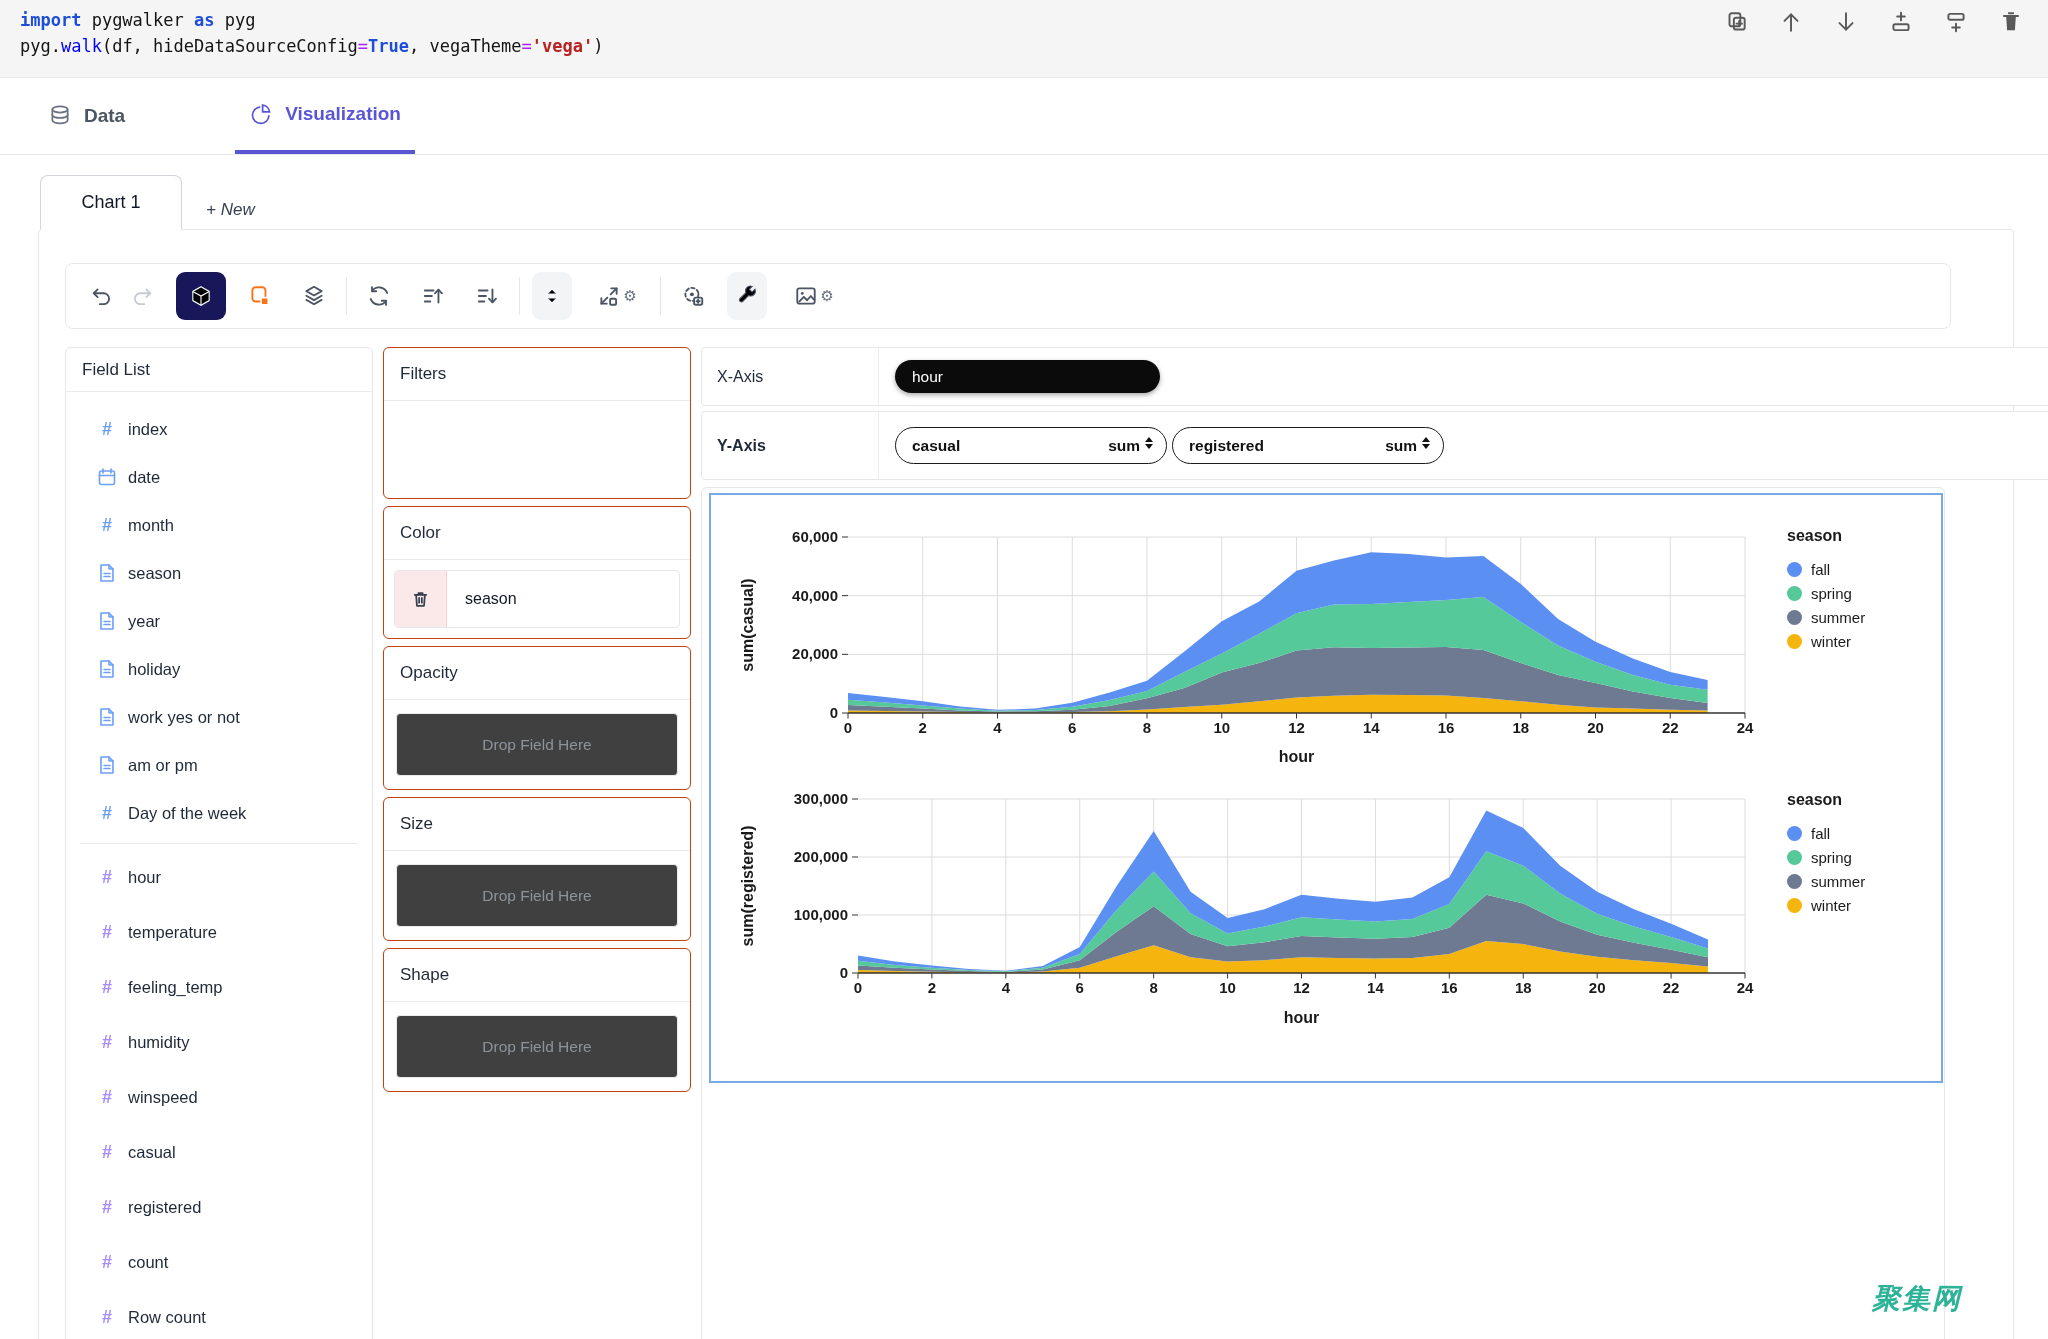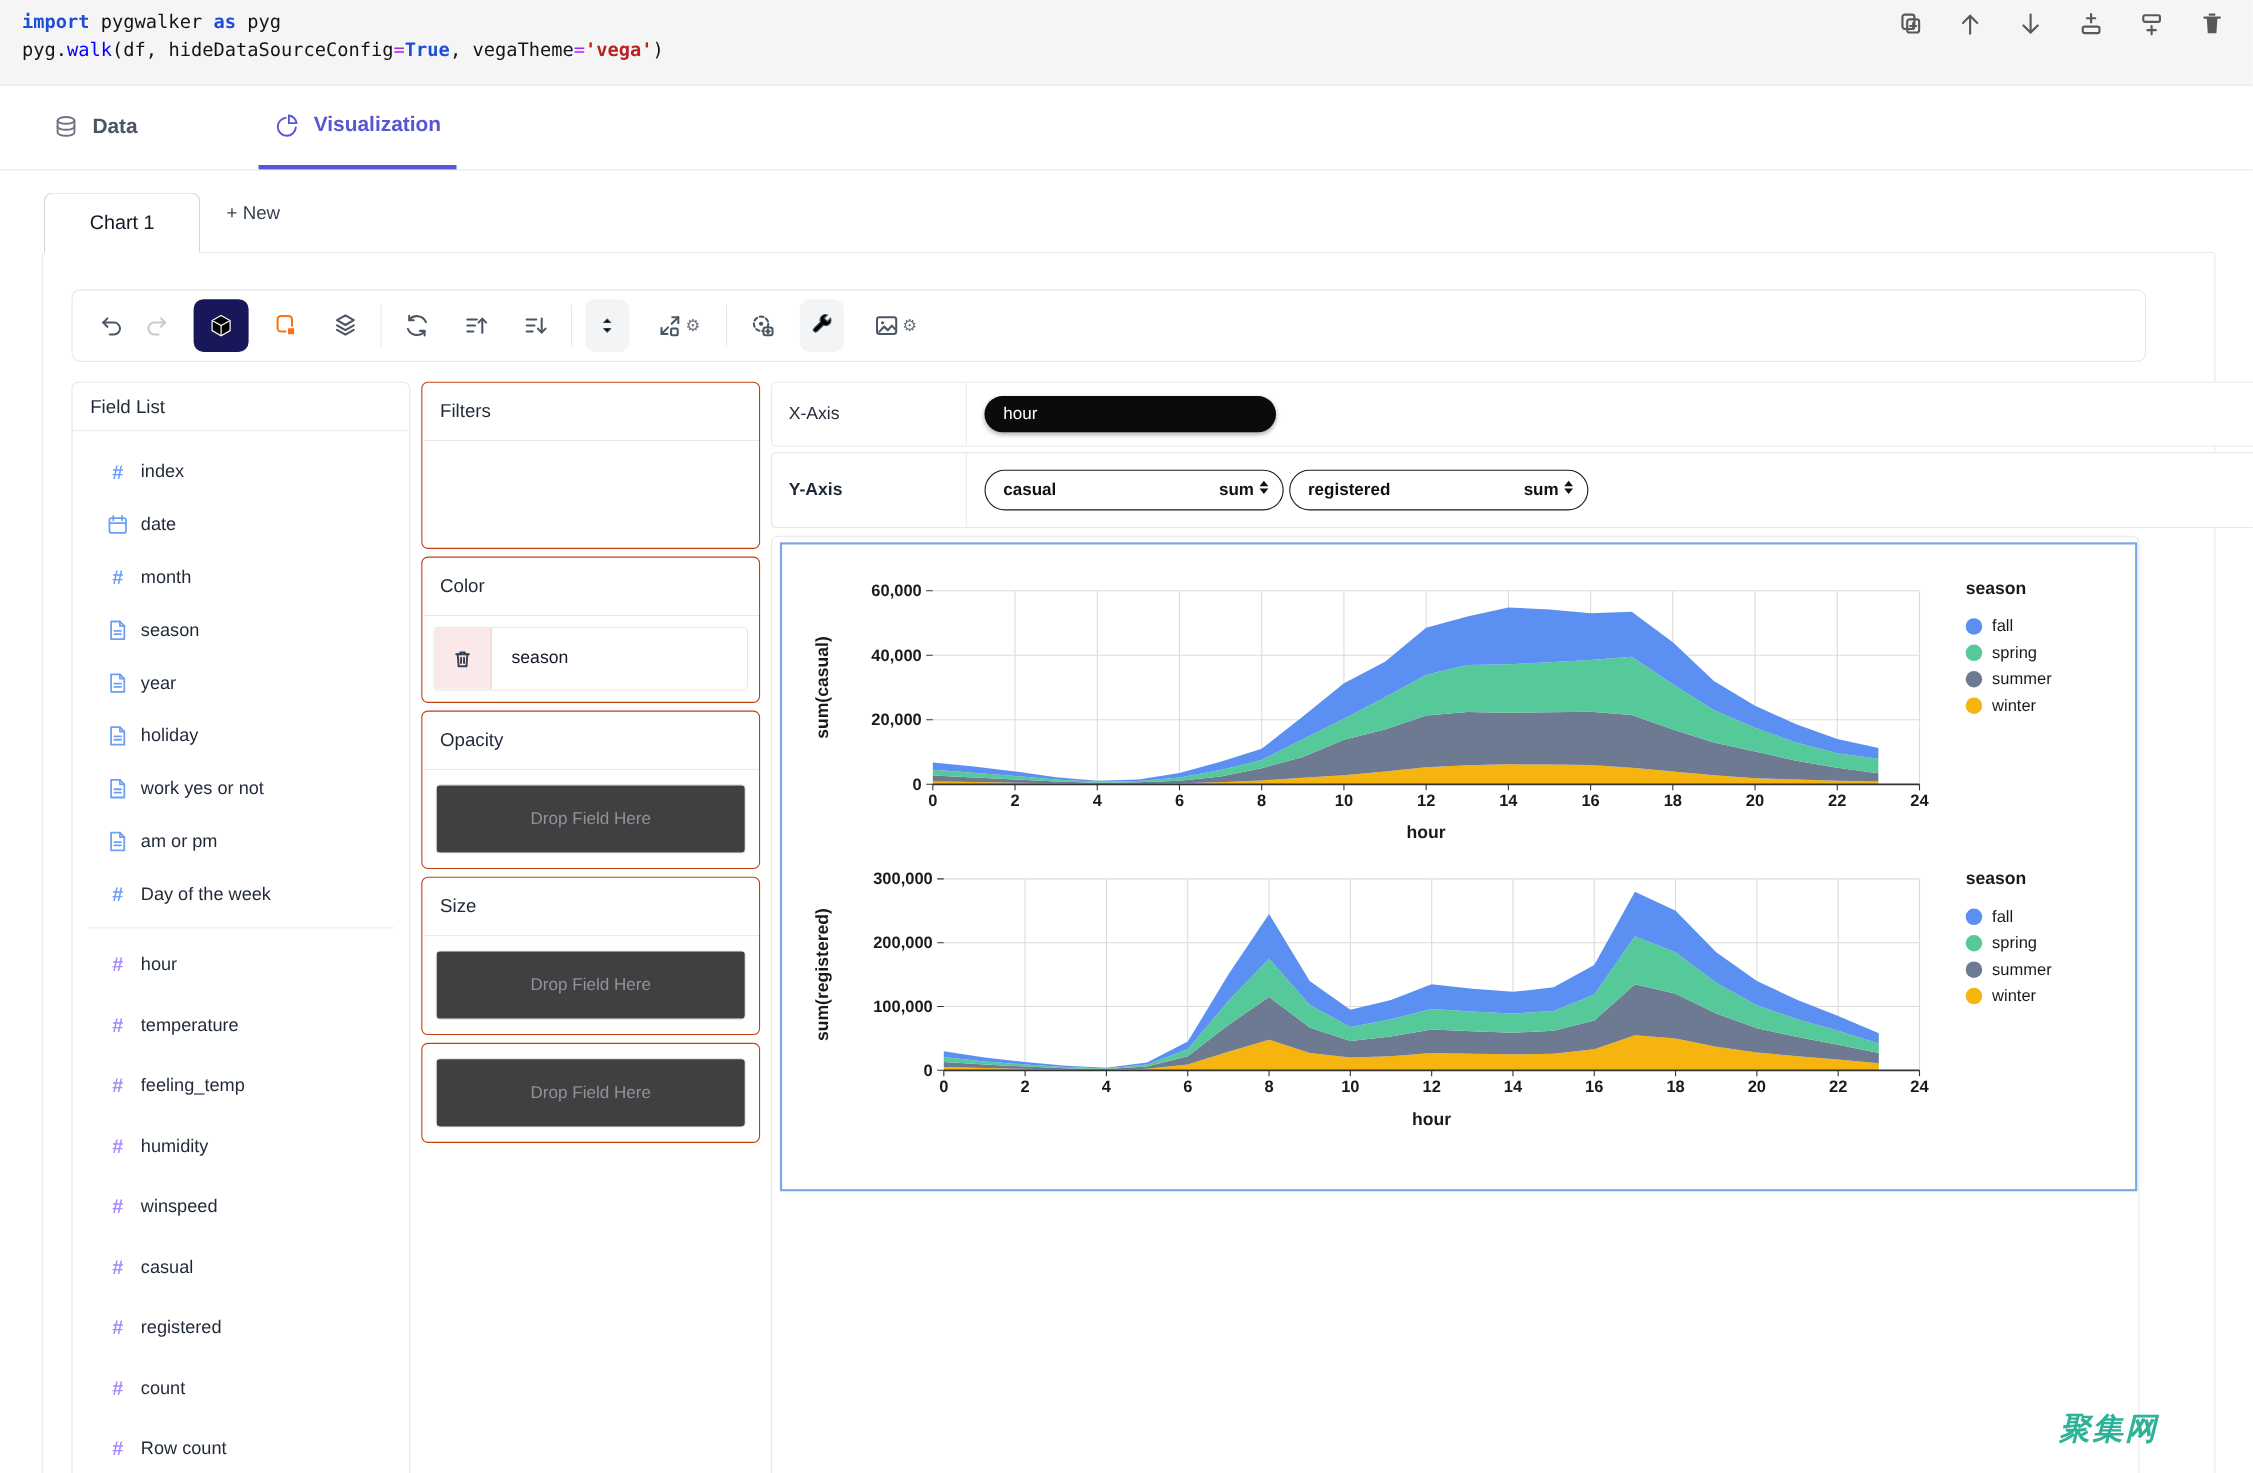--- a/index.html
+++ b/index.html
@@ -27,21 +27,21 @@
   .mtab { display:flex; align-items:center; gap:12px; font-size:19px; font-weight:600; padding:0 14px; }
   .mtab-data { margin-left:34px; color:#4b5563; }
   .mtab-viz { margin-left:96px; color:#5956d6; border-bottom:4px solid #5956d6; }
   .mtab svg { display:block; }
 
   
   .chart-tab { position:absolute; left:40px; top:175px; width:142px; height:55px; z-index:3;
     background:#fff; border:1px solid #d1d5db; border-bottom:1px solid #fff;
     border-radius:8px 8px 0 0; display:flex; align-items:center; justify-content:center;
     font-size:18px; color:#111827; }
-  .new-tab { position:absolute; left:198px; top:180px; font-size:17px; color:#374151; padding:4px 8px; z-index:3; }
+  .new-tab { position:absolute; left:198px; top:196px; font-size:17px; color:#374151; padding:4px 8px; z-index:3;font-style:italic; }
 
   
   .workspace { position:absolute; left:38px; top:229px; width:1976px; height:1160px;
     background:#fff; border:1px solid #e5e7eb; border-radius:4px; }
 
   
   .gw-toolbar { position:absolute; left:26px; top:33px; width:1886px; height:66px;
     border:1px solid #e5e7eb; border-radius:8px; display:flex; align-items:center; padding-left:16px; }
   .tool { width:40px; height:40px; display:flex; align-items:center; justify-content:center; cursor:pointer; flex:none; }
   .tool svg { stroke:#4b5563; fill:none; stroke-width:1.7; stroke-linecap:round; stroke-linejoin:round; }
@@ -472,20 +472,21 @@
             <div class="dropzone">Drop Field Here</div>
           </div>
       </div>
       <div class="enc-section">
         <div class="enc-title">Size</div>
         <div class="enc-body dz">
             <div class="dropzone">Drop Field Here</div>
           </div>
       </div>
       <div class="enc-section">
+        <div class="enc-title">Shape</div>
         <div class="enc-body dz">
             <div class="dropzone">Drop Field Here</div>
           </div>
       </div>
     </div>
 
     <div class="right-col">
       <div class="axis-row xrow">
         <span class="axis-label">X-Axis</span>
         <div class="pill-zone">

